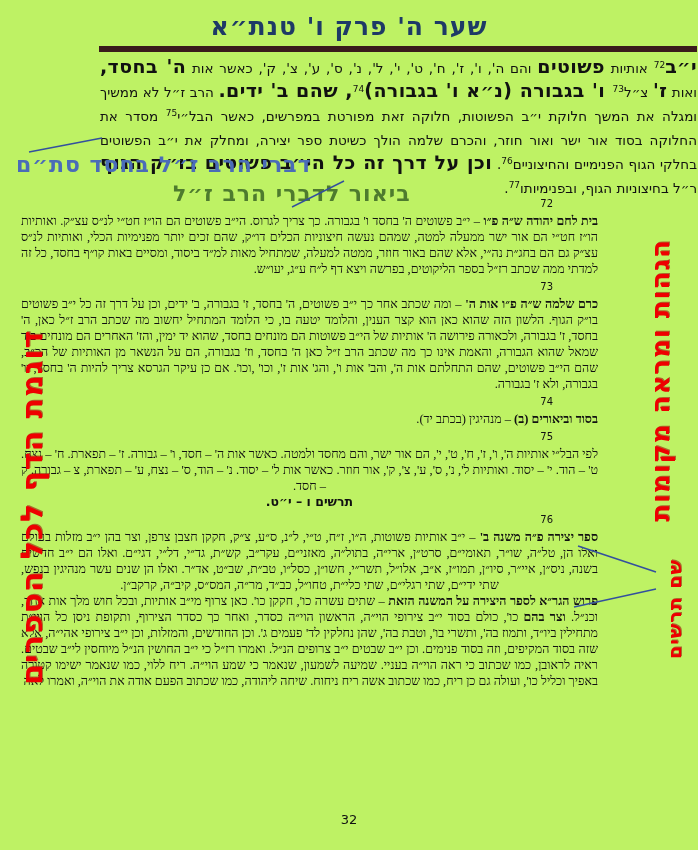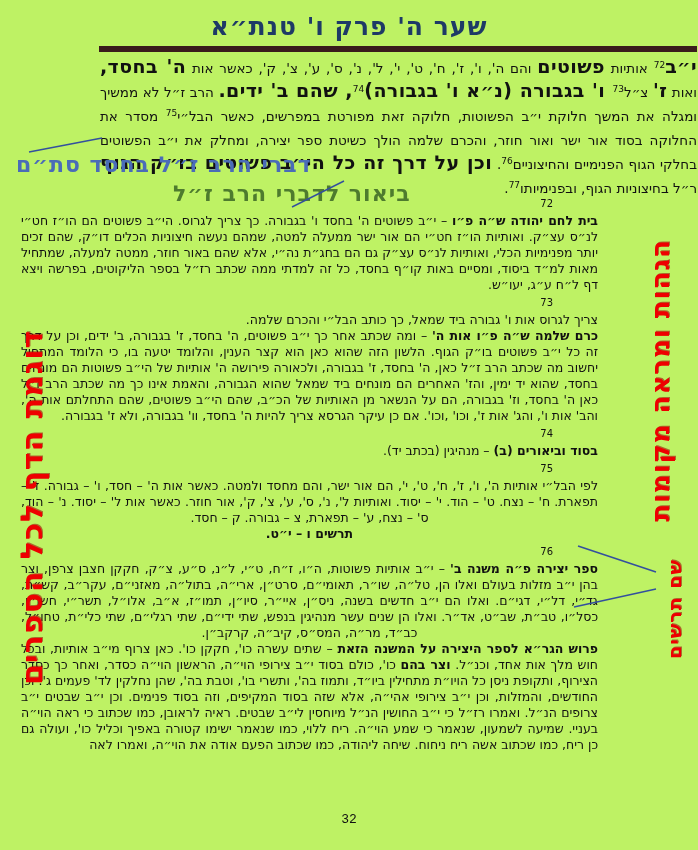--- a/index.html
+++ b/index.html
@@ -24,54 +24,53 @@
   }
   .green-label{
     position:absolute;top:181px;left:173px;color:#4e7b2e;
     font-size:22px;font-weight:bold;letter-spacing:1px;white-space:nowrap;
   }
   .fn-area{
     position:absolute;top:194px;left:21px;width:577px;
     font-size:12.5px;line-height:16px;direction:rtl;
   }
   .fn-num{font-size:10px;line-height:12px;padding:4px 45px 3px 0;direction:ltr;text-align:right;}
-  .fn{text-align:justify;}
+  .fn{text-align:justify;font-family:Liberation Serif, serif;}
   .fn-lead{font-weight:bold;}
   .center-last{text-align:justify;text-align-last:center;}
   .diagram-ref{font-weight:bold;text-align:center;}
   .vred{
     position:absolute;transform-origin:0 0;transform:rotate(-90deg);
     color:#ee0000;font-weight:bold;white-space:nowrap;text-align:center;
     text-shadow:1px 1px 0 rgba(150,0,0,.55);letter-spacing:1px;
   }
   .vleft  {left:14px; top:720px;width:425px;font-size:30px;}
   .vright1{left:645px;top:548px;width:335px;font-size:26px;}
   .vright2{left:663px;top:668px;width:118px;font-size:19px;}
   .annot{position:absolute;left:0;top:0;width:698px;height:850px;pointer-events:none;}
-  .page-num{position:absolute;top:812px;left:0;right:0;text-align:center;font-size:13px;direction:ltr;font-family:Liberation Mono, monospace;}
+  .page-num{position:absolute;top:812px;left:0;right:0;text-align:center;font-size:13px;direction:ltr;}
 </style>
 </head>
 <body>
 
 <div class="page">
 
   <div class="title">שער ה' פרק ו' טנת״א</div>
   <div class="rule"></div>
 
   <div class="main-text"><span class="stam">י״ב</span><sup>72</sup><span> אותיות </span><span class="stam">פשוטים</span><span> והם ה', ו', ז', ח', ט', י', ל', נ', ס', ע', צ', ק', כאשר אות </span><span class="stam">ה' בחסד,</span><span> ואות </span><span class="stam">ז'</span><span> צ״ל</span><sup>73</sup><span class="stam"> ו' בגבורה (נ״א ו' בגבורה)</span><sup>74</sup><span class="stam">, שהם ב' ידים.</span><span> הרב ז״ל לא ממשיך ומגלה את המשך חלוקת י״ב הפשוטות, חלוקה זאת מפורטת במפרשים, כאשר הבל״י</span><sup>75</sup><span> מסדר את החלוקה בסוד אור ישר ואור חוזר, והכרם שלמה הולך כשיטת ספר יצירה, ומחלק את י״ב הפשוטים בחלקי הגוף הפנימיים והחיצוניים</span><sup>76</sup><span>. </span><span class="stam">וכן על דרך זה כל הי״ב פשוטים בו״ק הגוף</span><span> ר״ל בחיצוניות הגוף, ובפנימיותו</span><sup>77</sup><span>.</span></div>
 
   <div class="blue-label">דברי הרב ז״ל בחסד סת״ם</div>
   <div class="green-label">ביאור לדברי הרב ז״ל</div>
 
   <div class="fn-area">
     <div class="fn-num">72</div>
     <div class="fn"><span class="fn-lead">בית לחם יהודה ש״ה פ״ו</span><span> – י״ב פשוטים ה' בחסד ו' בגבורה. כך צריך לגרוס. הי״ב פשוטים הם הו״ז חט״י לנ״ס עצ״ק. ואותיות הו״ז חט״י הם אור ישר ממעלה למטה, שמהם נעשה חיצוניות הכלים דו״ק, שהם זכים יותר מפנימיות הכלי, ואותיות לנ״ס עצ״ק גם הם בחג״ת נה״י, אלא שהם באור חוזר, ממטה למעלה, שמתחיל מאות למ״ד ביסוד, ומסיים באות קו״ף בחסד, כל זה למדתי ממה שכתב רז״ל בספר הליקוטים, בפרשה ויצא דף ל״ח ע״ג, יעו״ש.</span></div>
 
     <div class="fn-num">73</div>
-    <div class="fn">צריך לגרוס אות ו' גבורה ביד שמאל, כך כותב הבל״י והכרם שלמה.</div>
     <div class="fn"><span class="fn-lead">כרם שלמה ש״ה פ״ו אות ה'</span><span> – ומה שכתב אחר כך י״ב פשוטים, ה' בחסד, ז' בגבורה, ב' ידים, וכן על דרך זה כל י״ב פשוטים בו״ק הגוף. הלשון הזה שהוא כאן הוא קצר הענין, והלומד יטעה בו, כי הלומד המתחיל יחשוב מה שכתב הרב ז״ל כאן, ה' בחסד, ז' בגבורה, ולכאורה פירושה ה' אותיות של הי״ב פשוטות הם מונחים בחסד, שהוא יד ימין, והז' האחרים הם מונחים ביד שמאל שהוא הגבורה, והאמת אינו כך מה שכתב הרב ז״ל כאן ה' בחסד, וז' בגבורה, הם על הנשאר מן האותיות של הכ״ב, שהם הי״ב פשוטים, שהם התחלתם אות ה', והב' אות ו', והג' אות ז', וכו' ,וכו'. אם כן עיקר הגרסא צריך להיות ה' בחסד, וו' בגבורה, ולא ז' בגבורה.</span></div>
 
     <div class="fn-num">74</div>
     <div class="fn"><span class="fn-lead">בסוד וביאורים (ב)</span><span> – מנהיגין (בכתב יד).</span></div>
 
     <div class="fn-num">75</div>
     <div class="fn center-last">לפי הבל״י אותיות ה', ו', ז', ח', ט', י', הם אור ישר, והם מחסד ולמטה. כאשר אות ה' – חסד, ו' – גבורה. ז' – תפארת. ח' – נצח. ט' – הוד. י' – יסוד. ואותיות ל', נ', ס', ע', צ', ק', אור חוזר. כאשר אות ל' – יסוד. נ' – הוד, ס' – נצח, ע' – תפארת, צ – גבורה. ק – חסד.</div>
     <div class="diagram-ref">תרשים ו – י״ט.</div>
 
     <div class="fn-num">76</div>

